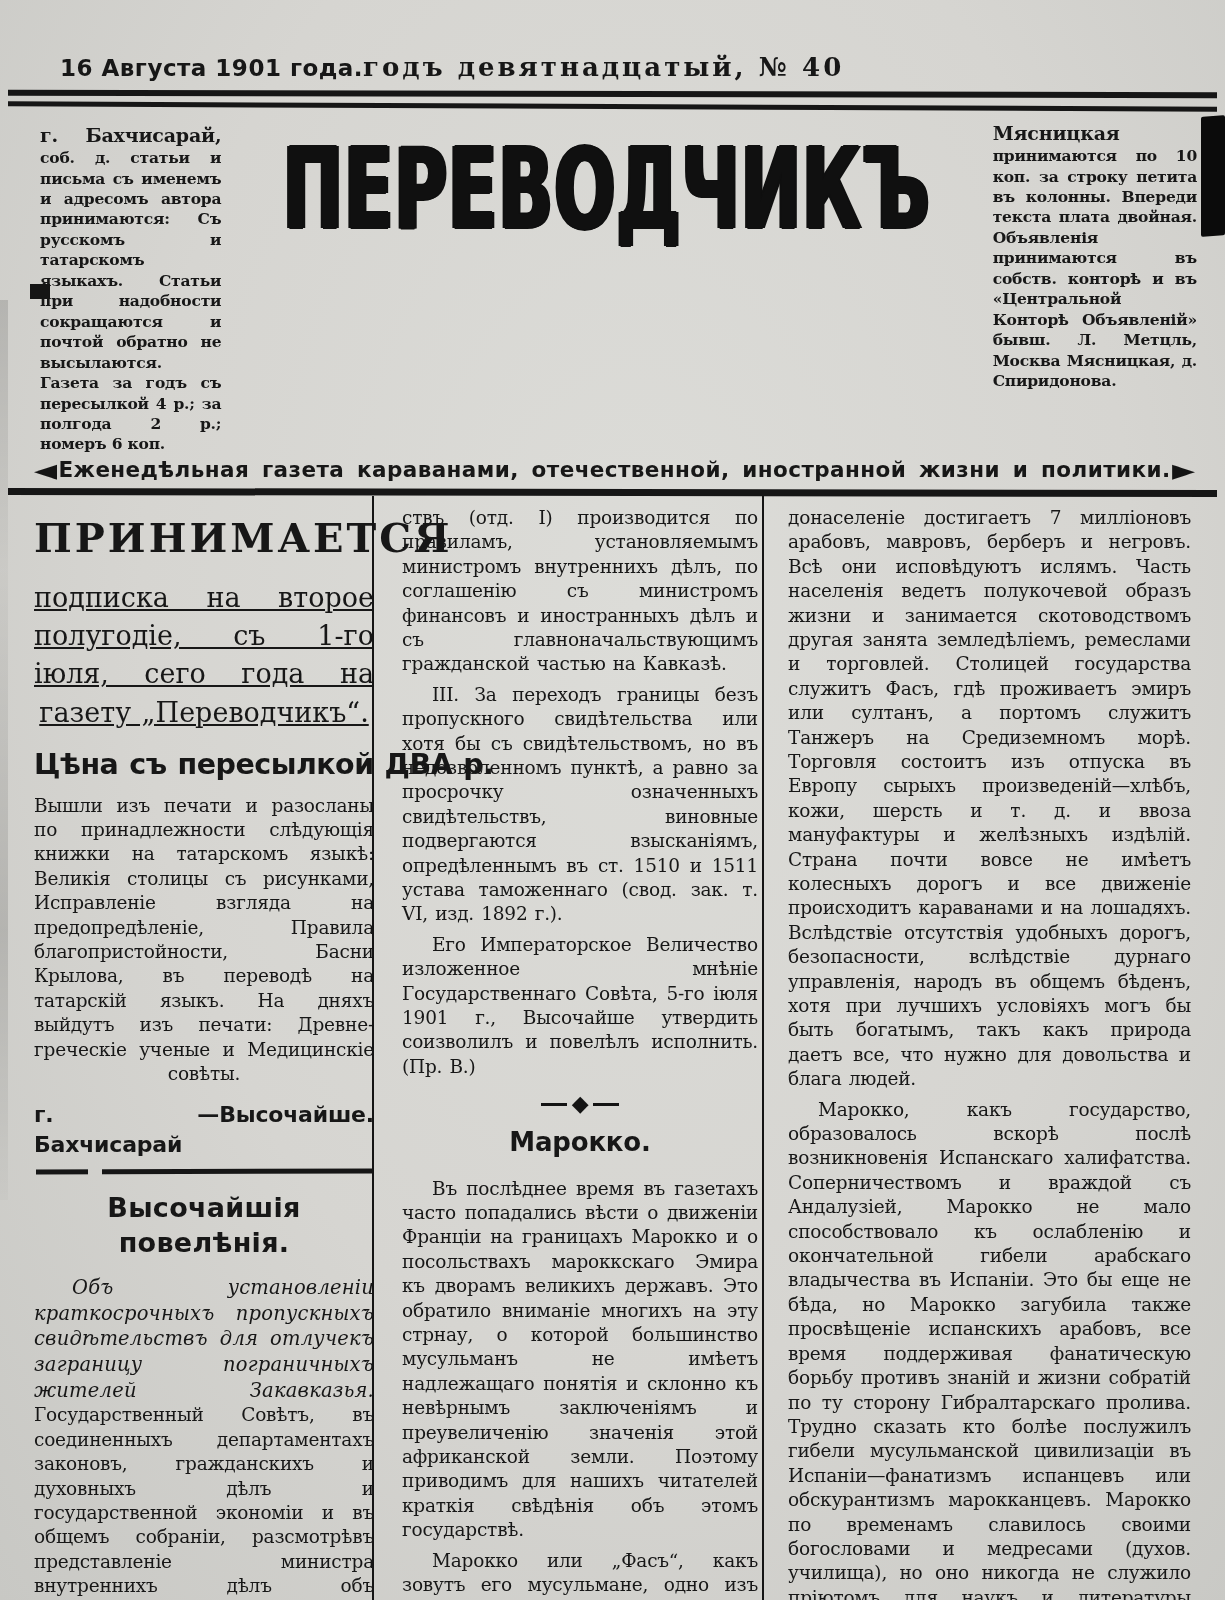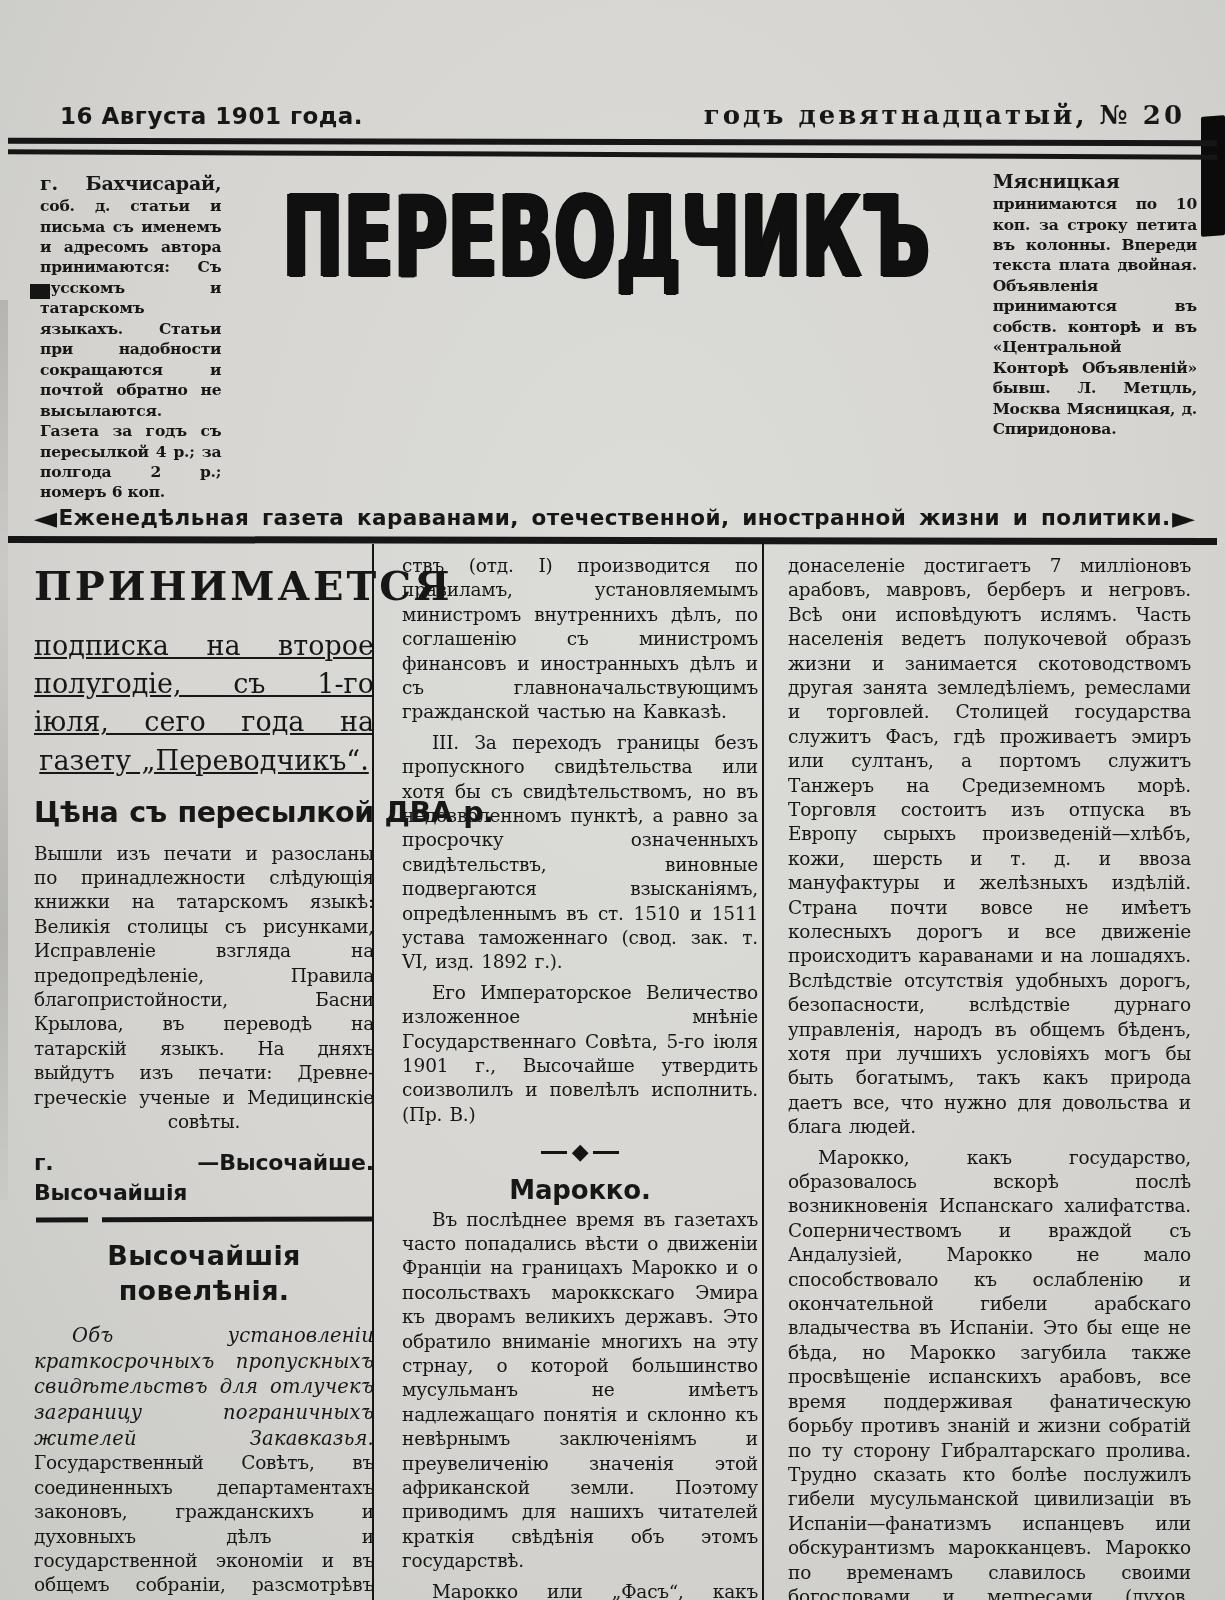--- a/index.html
+++ b/index.html
@@ -14,23 +14,22 @@
     width:1225px;height:1600px;
     overflow:hidden;
     background:radial-gradient(ellipse at 52% 38%, #dcdcd8 0%, #d6d5d1 55%, #c8c8c4 100%);
   }
   
   .artifact-right-bar{position:absolute;right:0;top:116px;width:24px;height:120px;background:#0b0b0b;transform:skewY(-4deg);border-radius:2px;}
   .artifact-left-sq{position:absolute;left:30px;top:284px;width:20px;height:15px;background:#151515;}
   .artifact-left-edge{position:absolute;left:0;top:300px;width:8px;height:900px;background:linear-gradient(#00000022,#00000008 30%,#00000022 70%,#00000005);}
   
   .header-row{
-    display:flex;justify-content:space-between;align-items:baseline;
+    display:flex;align-items:baseline;
     padding:52px 40px 0 60px;
-    margin-top:48px;
   }
   .header-left,.header-right{
     font-family:"DejaVu Sans", sans-serif;font-weight:bold;font-size:23px;letter-spacing:.5px;
   }
   .header-center{
     font-family:"DejaVu Serif", serif;font-weight:bold;font-size:26px;letter-spacing:3px;
   }
   .rule{background:#161616;margin:0 8px;}
   .rule-a{height:6px;margin-top:9px;transform:rotate(.12deg);}
   .rule-b{height:5px;margin-top:7px;transform:rotate(.25deg);}
@@ -103,35 +102,35 @@
     font-size:27px;text-align:center;margin:0 0 14px 0;letter-spacing:.3px;
   }
   .p-decree{text-indent:38px;}
   .p-decree em{font-size:19.5px;letter-spacing:.2px;}
   
   .diamond-divider{display:flex;align-items:center;justify-content:center;margin:14px 0 10px 0;}
   .dd-line{width:26px;height:3px;background:#141414;margin:0 5px;}
   .diamond-glyph{font-size:22px;line-height:1;color:#141414;}
   .h-morocco{
     font-family:"DejaVu Sans", sans-serif;font-weight:bold;
-    font-size:26px;text-align:center;margin:4px 0 0 0;
+    font-size:26px;text-align:center;margin:4px 0 17px 0;
   }
 </style>
 </head>
 <body>
 
 <div class="page">
 
   <div class="artifact-right-bar"></div>
   <div class="artifact-left-sq"></div>
   <div class="artifact-left-edge"></div>
 
   <div class="header-row">
     <span class="header-left">16 Августа 1901 года.</span>
-    <span class="header-center">годъ девятнадцатый, № 20</span>
+    <span class="header-center">годъ девятнадцатый, № 40</span>
   </div>
   <div class="rule rule-a"></div>
   <div class="rule rule-b"></div>
 
   <div class="masthead">
     <div class="m-notice m-notice-left">
       <span class="m-lead">г. Бахчисарай,</span>
       <span>соб. д. статьи и письма съ именемъ и адресомъ автора принимаются: Съ русскомъ и татарскомъ языкахъ. Статьи при надобности сокращаются и почтой обратно не высылаются. Газета за годъ съ пересылкой 4 р.; за полгода 2 р.; номеръ 6 коп.</span>
     </div>
     <div class="m-title-wrap">
@@ -153,21 +152,21 @@
   <div class="columns">
     <div class="vrule vrule-left"></div>
     <div class="vrule vrule-right"></div>
 
     <div class="col col1">
       <div class="h-prinim">ПРИНИМАЕТСЯ</div>
       <p class="p-subscribe center-last">подписка на второе полугодіе, съ 1-го іюля, сего года на газету „Переводчикъ“.</p>
       <div class="h-price">Цѣна съ пересылкой ДВА р.</div>
       <p class="center-last">Вышли изъ печати и разосланы по принадлежности слѣдующія книжки на татарскомъ языкѣ: Великія столицы съ рисунками, Исправленіе взгляда на предопредѣленіе, Правила благопристойности, Басни Крылова, въ переводѣ на татарскій языкъ. На дняхъ выйдутъ изъ печати: Древне-греческіе ученые и Медицинскіе совѣты.</p>
       <div class="city-line">
-        <span>г. Высочайшія</span>
+        <span>г. Бахчисарай</span>
         <span>—</span>
         <span>Высочайше.</span>
       </div>
       <div class="segmented-rule"></div>
       <div class="h-section">Высочайшія повелѣнія.</div>
       <p class="p-decree"><em>Объ установленіи краткосрочныхъ пропускныхъ свидѣтельствъ для отлучекъ заграницу пограничныхъ жителей Закавказья.</em> <span>Государственный Совѣтъ, въ соединенныхъ департаментахъ законовъ, гражданскихъ и духовныхъ дѣлъ и государственной экономіи и въ общемъ собраніи, разсмотрѣвъ представленіе министра внутреннихъ дѣлъ объ установленіи краткосрочныхъ пропускныхъ свидѣтельствъ для отлучекъ заграницу пограничныхъ жителей Закавказья мнѣніемъ положилъ:</span></p>
 
     </div>
 
     <div class="col col2">

